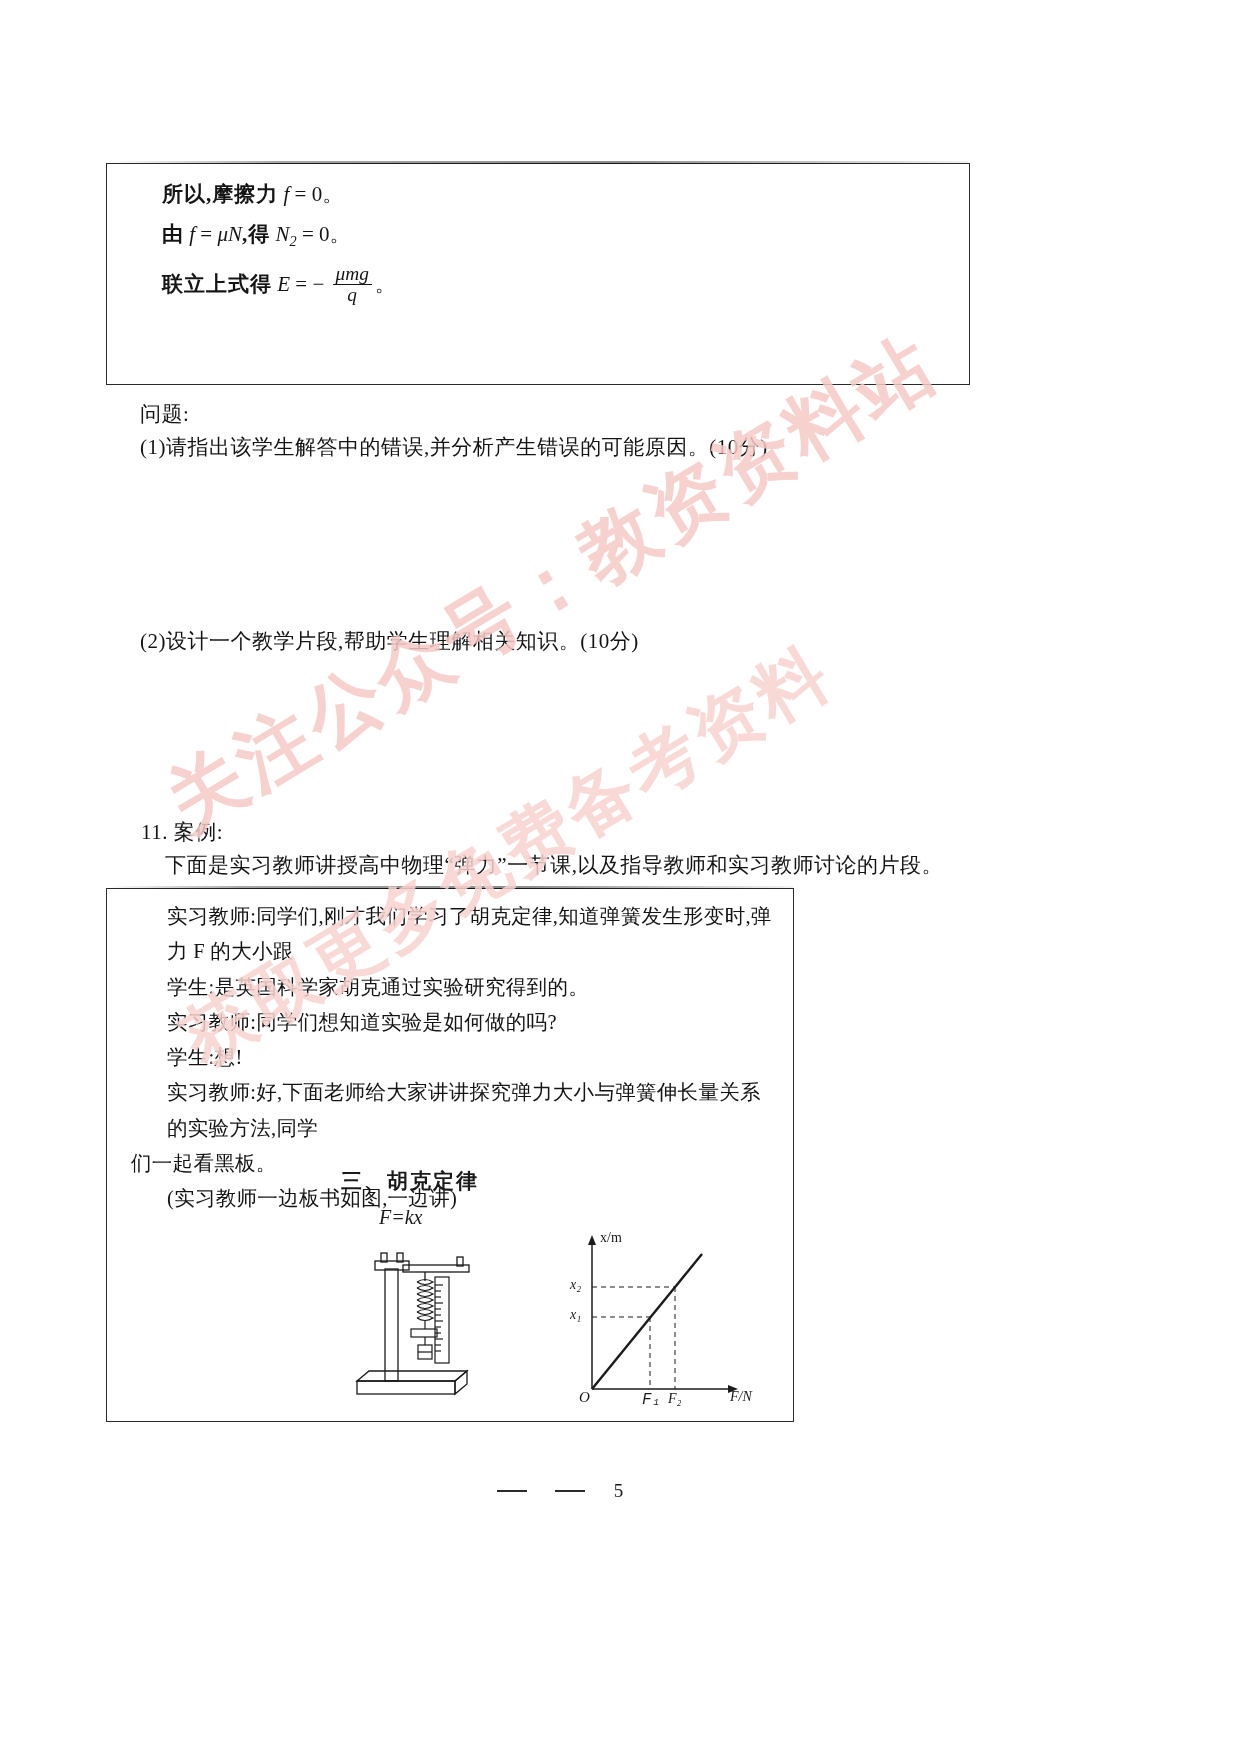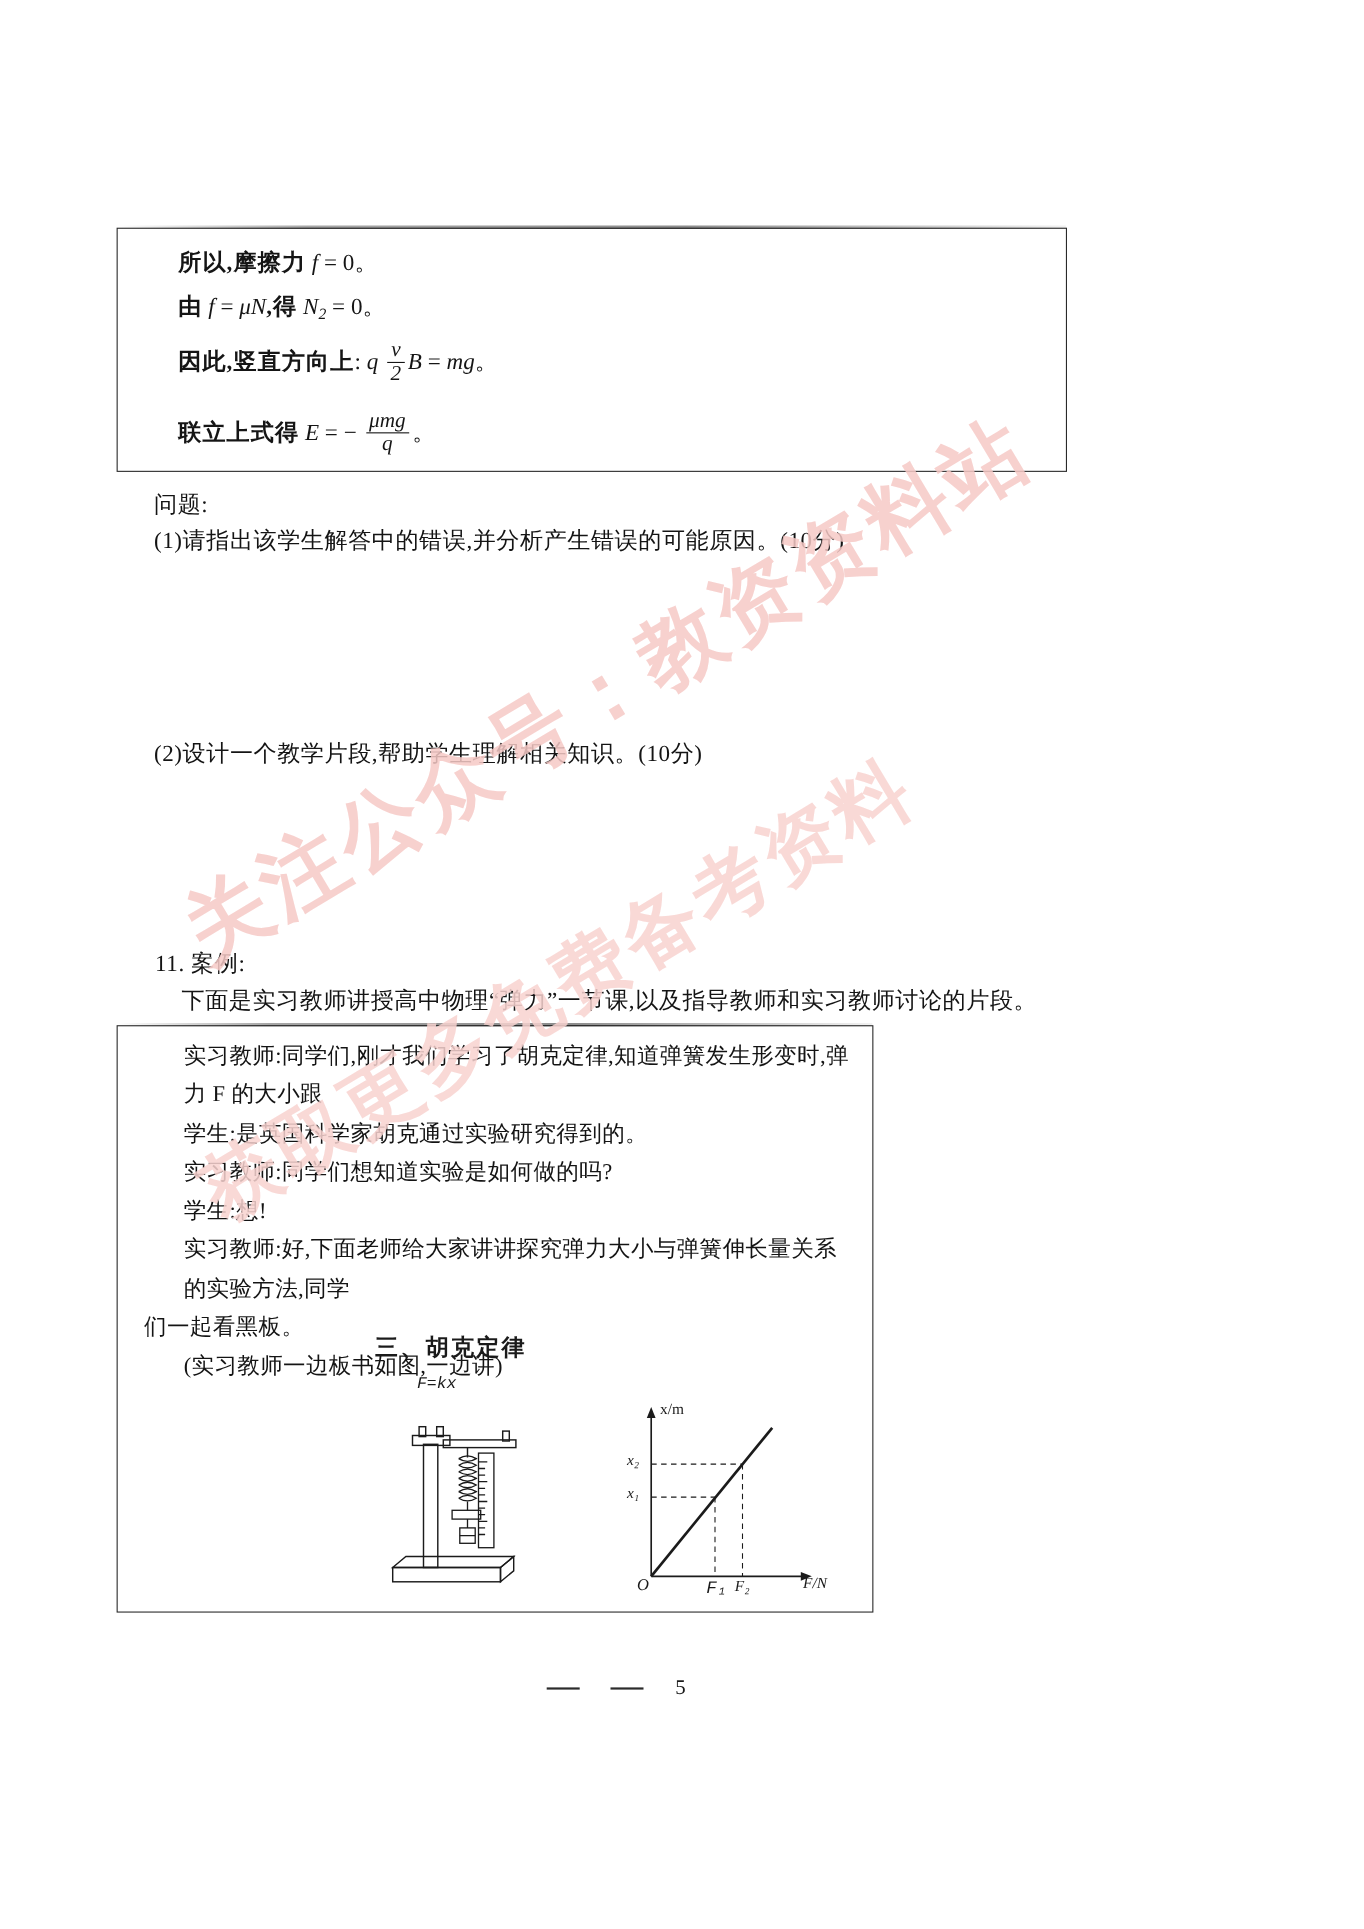--- a/index.html
+++ b/index.html
@@ -4,21 +4,21 @@
 <style>
   html,body{margin:0;padding:0;}
   body{
     width:1240px;height:1754px;
     background:#ffffff;
     font-family:"Liberation Serif","DejaVu Serif",serif;
     color:#1a1a1a;
     position:relative;
     overflow:hidden;
   }
-  .page{position:absolute;inset:0;margin-top:44px;}
+  .page{position:absolute;inset:0;}
 
   
   .watermark{
     position:absolute;
     left:0;top:0;width:100%;height:100%;
     pointer-events:none;
     z-index:40;
     overflow:hidden;
   }
   .wm-line{
@@ -109,23 +109,23 @@
   
   .bb-title{
     position:absolute;
     font-size:21px;
     font-family:"Liberation Serif",serif;
     letter-spacing:2px;
     font-weight:600;
   }
   .fkx{
     position:absolute;
-    font-size:15px;
+    font-size:20px;
     font-style:italic;
-    font-family:Liberation Mono, monospace;
+    font-family:Liberation Serif, serif;
   }
   svg{display:block;}
 
   
   .footer{
     position:absolute;
     left:0;right:0;
     text-align:center;
     font-size:19px;
     font-family:"Liberation Serif",serif;
@@ -153,30 +153,20 @@
 
       <div class="sol-line">
         <span class="cn">由</span>
         <span class="it">f</span>
         <span>=</span>
         <span class="it">μN</span><span class="cn">,得</span>
         <span class="it">N</span><span class="sub">2</span>
         <span>= 0</span><span>。</span>
       </div>
 
-      <div class="sol-line tall" style="margin-top:4px;">
-        <span class="cn">因此,竖直方向上</span><span>:</span>
-        <span class="it">q</span>
-        <span class="frac">
-          <span class="num">v</span>
-          <span class="den">2</span>
-        </span><span class="it">B</span>
-        <span>=</span>
-        <span class="it">mg</span><span>。</span>
-      </div>
 
       <div class="sol-line" style="margin-top:14px;">
         <span class="cn">联立上式得</span>
         <span class="it">E</span>
         <span>= −</span>
         <span class="frac">
           <span class="num">μmg</span>
           <span class="den">q</span>
         </span><span>。</span>
       </div>

